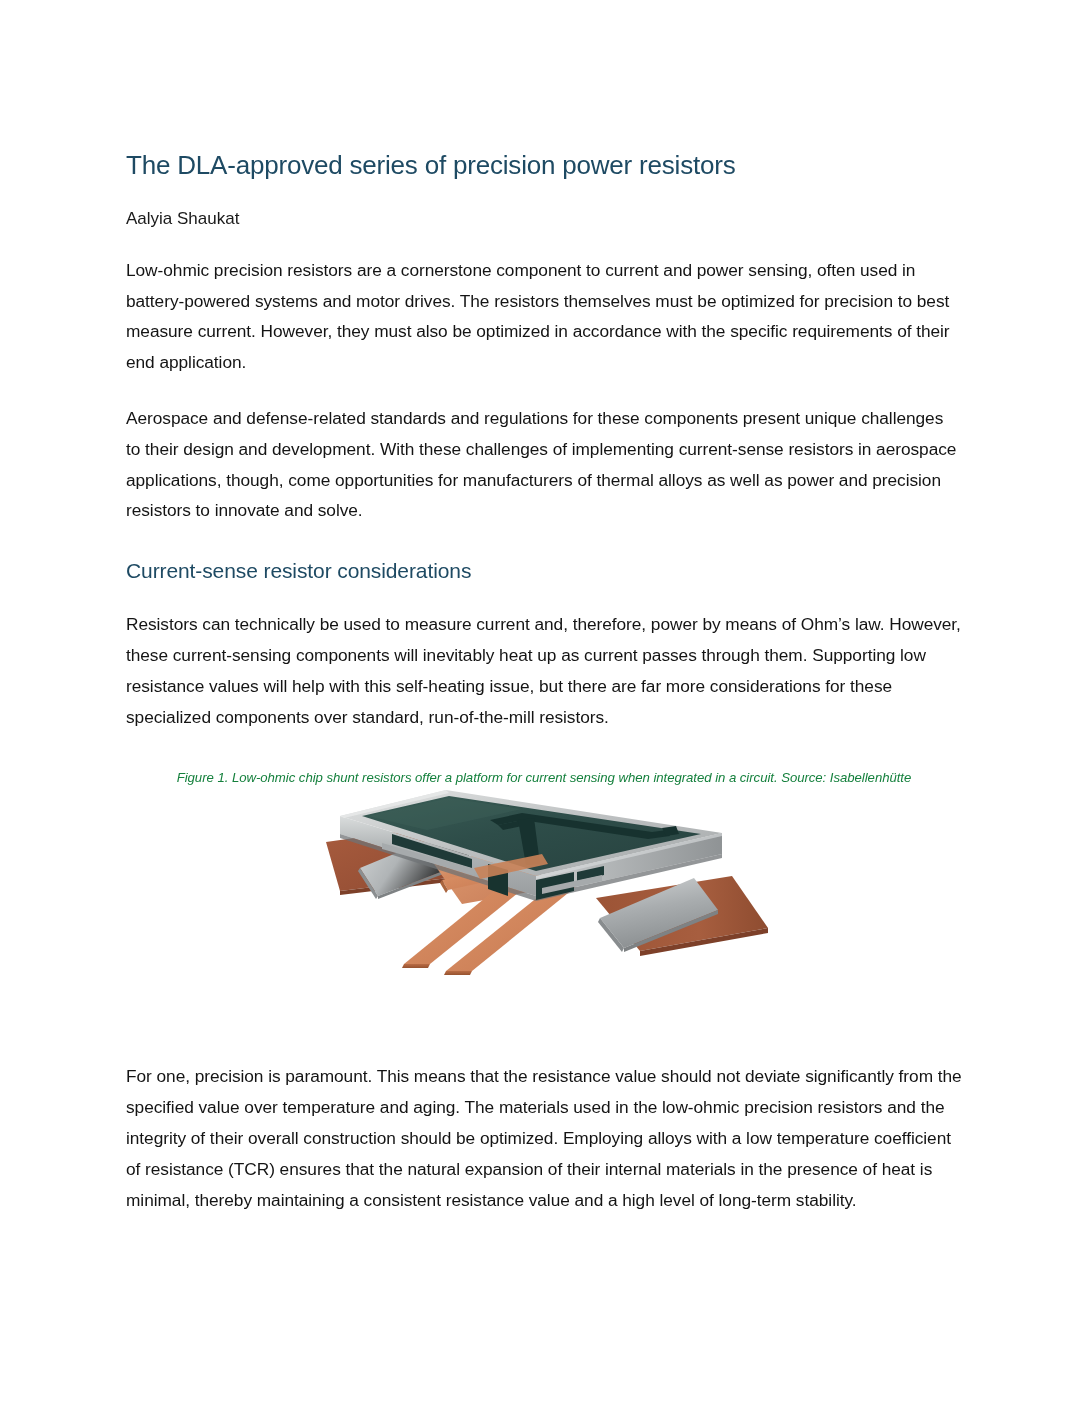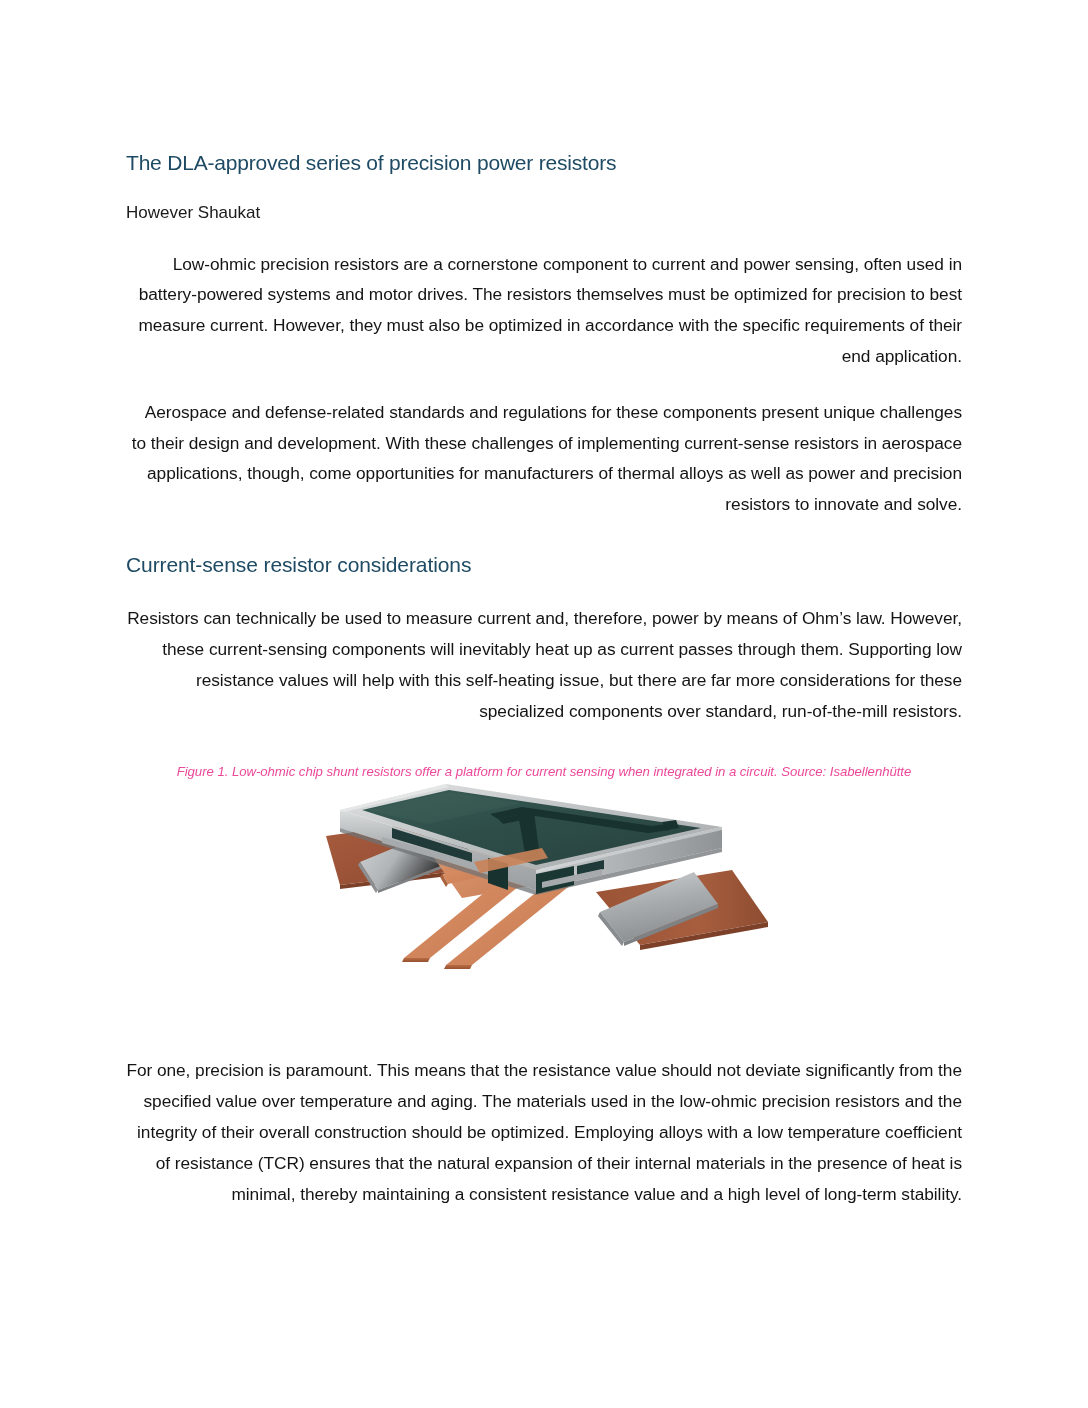--- a/index.html
+++ b/index.html
@@ -27,21 +27,21 @@
 
   .content {
     position: absolute;
     left: 126px;
     top: 150px;
     width: 836px;
   }
 
   
   .doc-title {
-    font-size: 21px;
+    font-size: 26px;
     font-weight: 400;
     color: #1e4a63;
     letter-spacing: -0.2px;
     line-height: 1.22;
     margin: 0 0 0 0;
     padding: 0;
   }
 
   .doc-author {
     font-size: 17px;
@@ -51,36 +51,36 @@
     line-height: 1.3;
   }
 
   .body-par {
     font-size: 17.3px;
     font-weight: 400;
     color: #141414;
     line-height: 1.78;
     margin: 25px 0 0 0;
     letter-spacing: -0.05px;
-    text-align: right;
+    text-align: left;
   }
 
   .section-head {
     font-size: 21px;
     font-weight: 400;
     color: #1e4a63;
     line-height: 1.3;
     margin: 31px 0 0 0;
     letter-spacing: -0.1px;
   }
 
   .fig-caption {
     font-size: 13.2px;
     font-style: italic;
-    color: #ec4899;
+    color: #15803d;
     text-align: center;
     line-height: 1.45;
     margin: 14px auto 0 auto;
     width: 790px;
     letter-spacing: -0.05px;
   }
 
   
   .figure-block {
     margin-top: 36px;
@@ -98,21 +98,21 @@
   }
 </style>
 </head>
 <body>
 
 <div class="page">
   <div class="content">
 
     <h1 class="doc-title">The DLA-approved series of precision power resistors</h1>
 
-    <div class="doc-author">However Shaukat</div>
+    <div class="doc-author">Aalyia Shaukat</div>
 
     <p class="body-par">Low-ohmic precision resistors are a cornerstone component to current and power sensing, often used in battery-powered systems and motor drives. The resistors themselves must be optimized for precision to best measure current. However, they must also be optimized in accordance with the specific requirements of their end application.</p>
 
     <p class="body-par">Aerospace and defense-related standards and regulations for these components present unique challenges to their design and development. With these challenges of implementing current-sense resistors in aerospace applications, though, come opportunities for manufacturers of thermal alloys as well as power and precision resistors to innovate and solve.</p>
 
     <h2 class="section-head">Current-sense resistor considerations</h2>
 
     <p class="body-par">Resistors can technically be used to measure current and, therefore, power by means of Ohm’s law. However, these current-sensing components will inevitably heat up as current passes through them. Supporting low resistance values will help with this self-heating issue, but there are far more considerations for these specialized components over standard, run-of-the-mill resistors.</p>
 
     <figure class="figure-block" style="margin-left:0;margin-right:0;">

